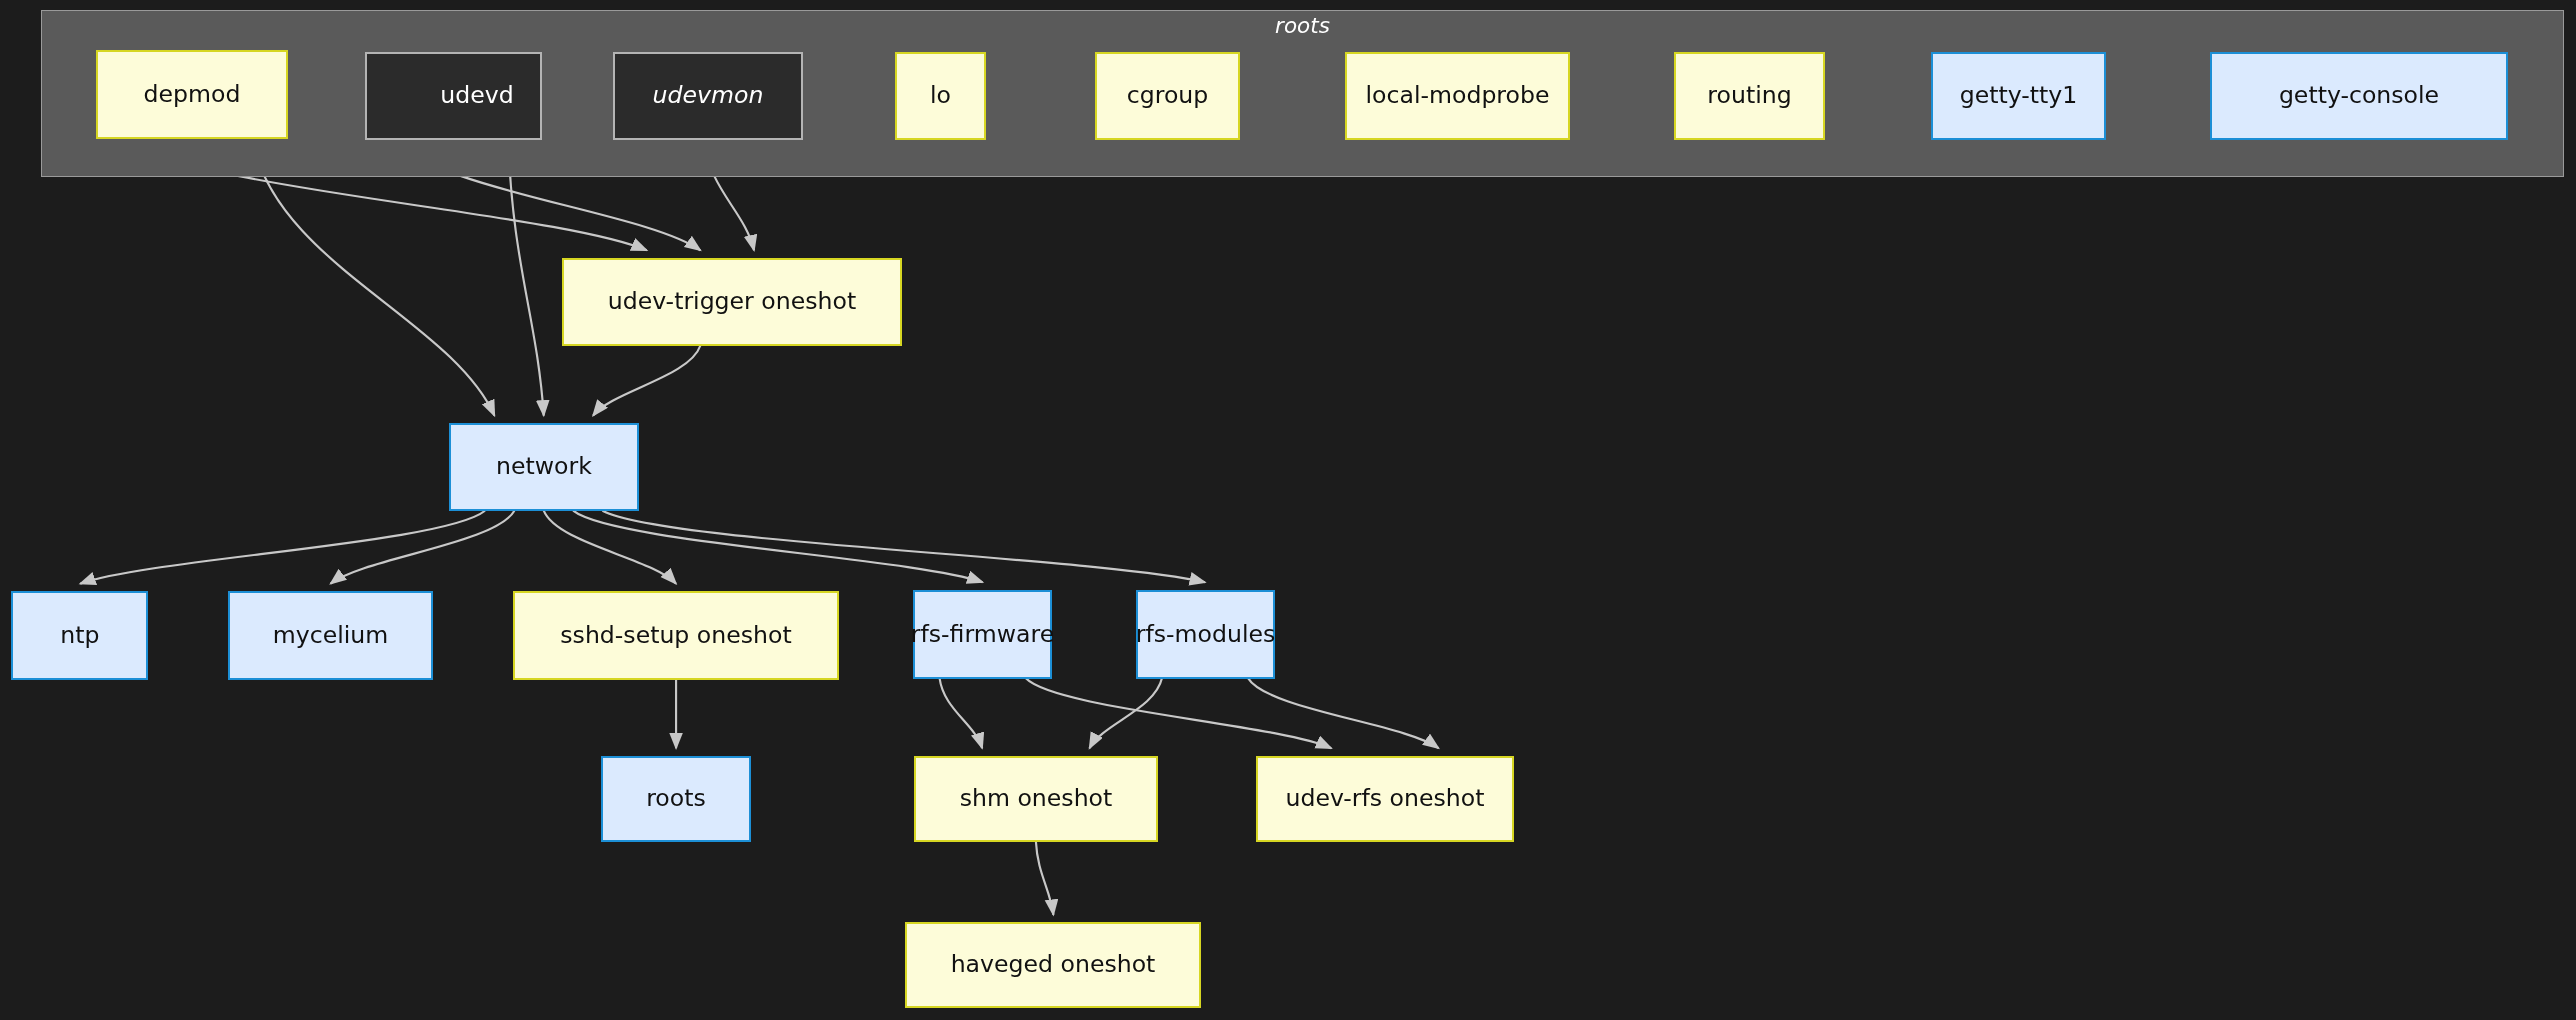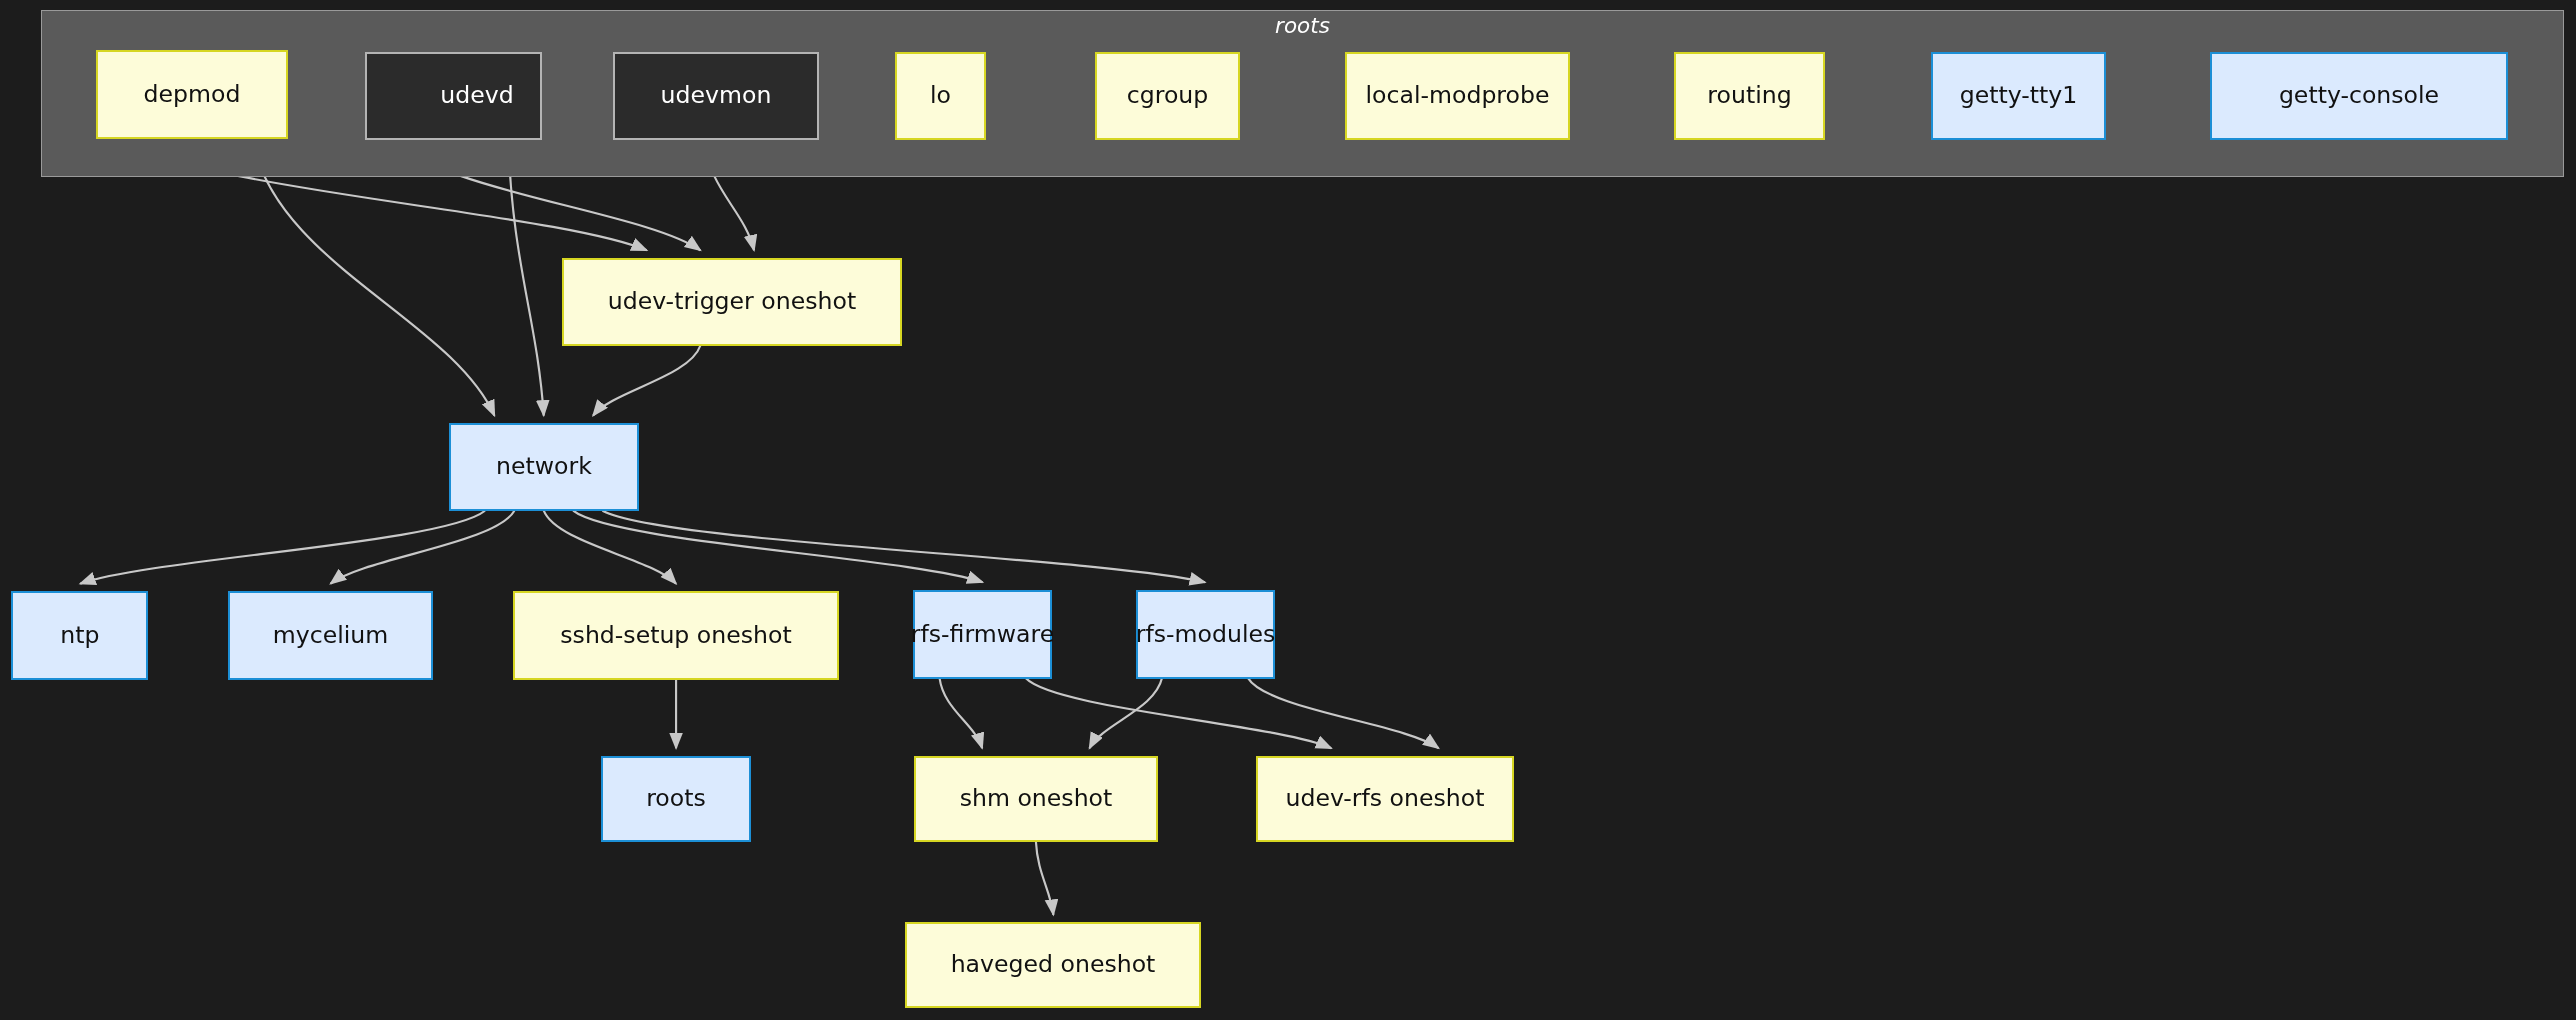--- a/index.html
+++ b/index.html
@@ -103,21 +103,21 @@
     <div class="cluster-title" style="top: 4px; font-style: italic;">roots</div>
   </div>
 
   <div id="nodes-group">
       <div class="node oneshot" style="left: 96px; top: 50px; width: 192px; height: 89px;">
         <span>depmod</span>
       </div>
       <div class="node inactive" style="left: 365px; top: 52px; width: 177px; height: 88px; padding-left: 47px;">
         <span>udevd</span>
       </div>
-      <div class="node inactive" style="left: 613px; top: 52px; width: 206px; height: 88px;">
+      <div class="node inactive" style="left: 613px; top: 52px; width: 190px; height: 88px; font-style: italic;">
         <span>udevmon</span>
       </div>
       <div class="node oneshot" style="left: 895px; top: 52px; width: 91px; height: 88px;">
         <span>lo</span>
       </div>
       <div class="node oneshot" style="left: 1095px; top: 52px; width: 145px; height: 88px;">
         <span>cgroup</span>
       </div>
       <div class="node oneshot" style="left: 1345px; top: 52px; width: 225px; height: 88px;">
         <span>local-modprobe</span>

